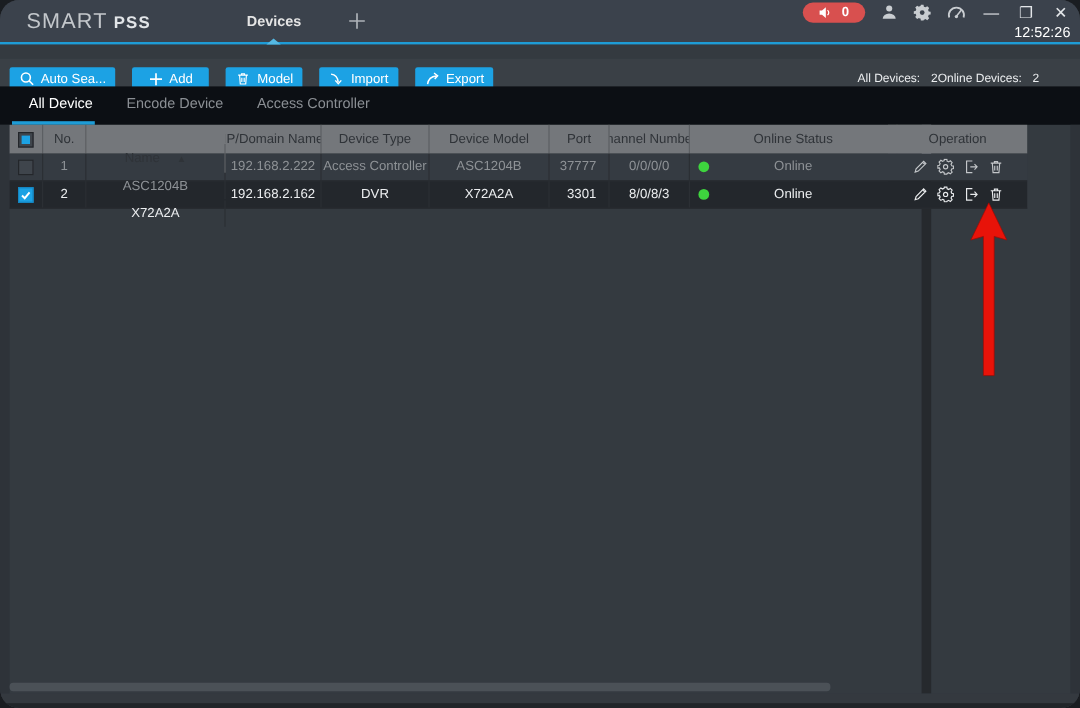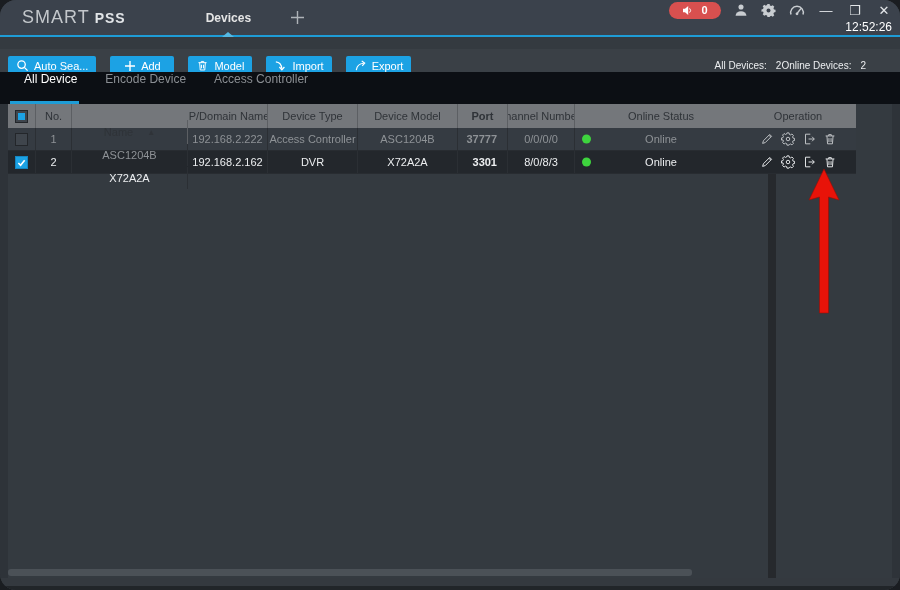--- a/index.html
+++ b/index.html
@@ -34,21 +34,21 @@
   .btn { height:20px; min-width:64px; background:#1ca2e4; color:#ffffff; font-size:11px;
     border:none; border-radius:2px; display:flex; align-items:center; justify-content:center;
     gap:5px; padding:0 8px; cursor:pointer; white-space:nowrap; }
   .btn svg { flex:none; }
   .counts { margin-left:auto; display:flex; padding-right:34px; color:#eceef0; font-size:10px; }
   .count-pair { display:flex; gap:9px; }
 
   
   .tabstrip { position:absolute; top:72px; left:0; width:900px; height:32px; background:#0c0f14;
     display:flex; padding-left:10px; }
-  .vtab { padding:0 14px; display:flex; align-items:flex-start; font-size:12px; color:#8b8f94;
+  .vtab { padding:11px 14px; display:flex; align-items:flex-end; font-size:12px; color:#8b8f94;
     position:relative; cursor:pointer; white-space:nowrap; }
   .vtab.active { color:#ffffff; }
   .vtab.active::after { content:""; position:absolute; left:0; right:12px; bottom:0; height:3px; background:#1e9cd6; }
 
   
   .gutter-l, .gutter-r { position:absolute; top:104px; height:474px; background:#2e3339; }
   .gutter-l { left:0; width:8px; }
   .gutter-r { left:892px; width:8px; }
   .bottom-strip { position:absolute; top:578px; left:0; width:900px; height:12px;
     background:#34393f; border-bottom:4px solid #212529; }
@@ -62,21 +62,21 @@
   .hcell:last-child { border-right:none; }
   .sort-arrow { font-size:8px; color:#2f3338; }
   .row { display:flex; height:23px; background:#353b42; border-bottom:1px solid #282c31;
     color:#8e9296; font-size:11px; }
   .row.selected { background:#23272c; color:#eceef0; }
   .cell { display:flex; align-items:center; justify-content:center; height:100%;
     border-right:1px solid #2b2f34; overflow:hidden; white-space:nowrap; position:relative; }
   .cell:last-child { border-right:none; }
 
   .c-cb{width:28px;} .c-no{width:36px;} .c-name{width:116px;margin-top:16px;} .c-ip{width:80px;}
-  .c-type{width:90px;} .c-model{width:100px;} .c-port{width:50px;font-weight:bold;} .c-ch{width:67px;}
+  .c-type{width:90px;} .c-model{width:100px;} .c-port{width:50px;} .c-ch{width:67px;}
   .c-status{width:173px;} .c-sn{width:20px;}
   .cell.c-port { justify-content:flex-end; padding-right:10px; }
   .cell.c-sn { justify-content:flex-start; padding-left:2px; }
 
   .dot { position:absolute; left:7px; top:50%; transform:translateY(-50%);
     width:9px; height:9px; border-radius:50%; background:#3ed43e; }
 
   
   .cb { width:13px; height:13px; background:#3f454c; border:1px solid #23262a;
     display:flex; align-items:center; justify-content:center; cursor:pointer; }

